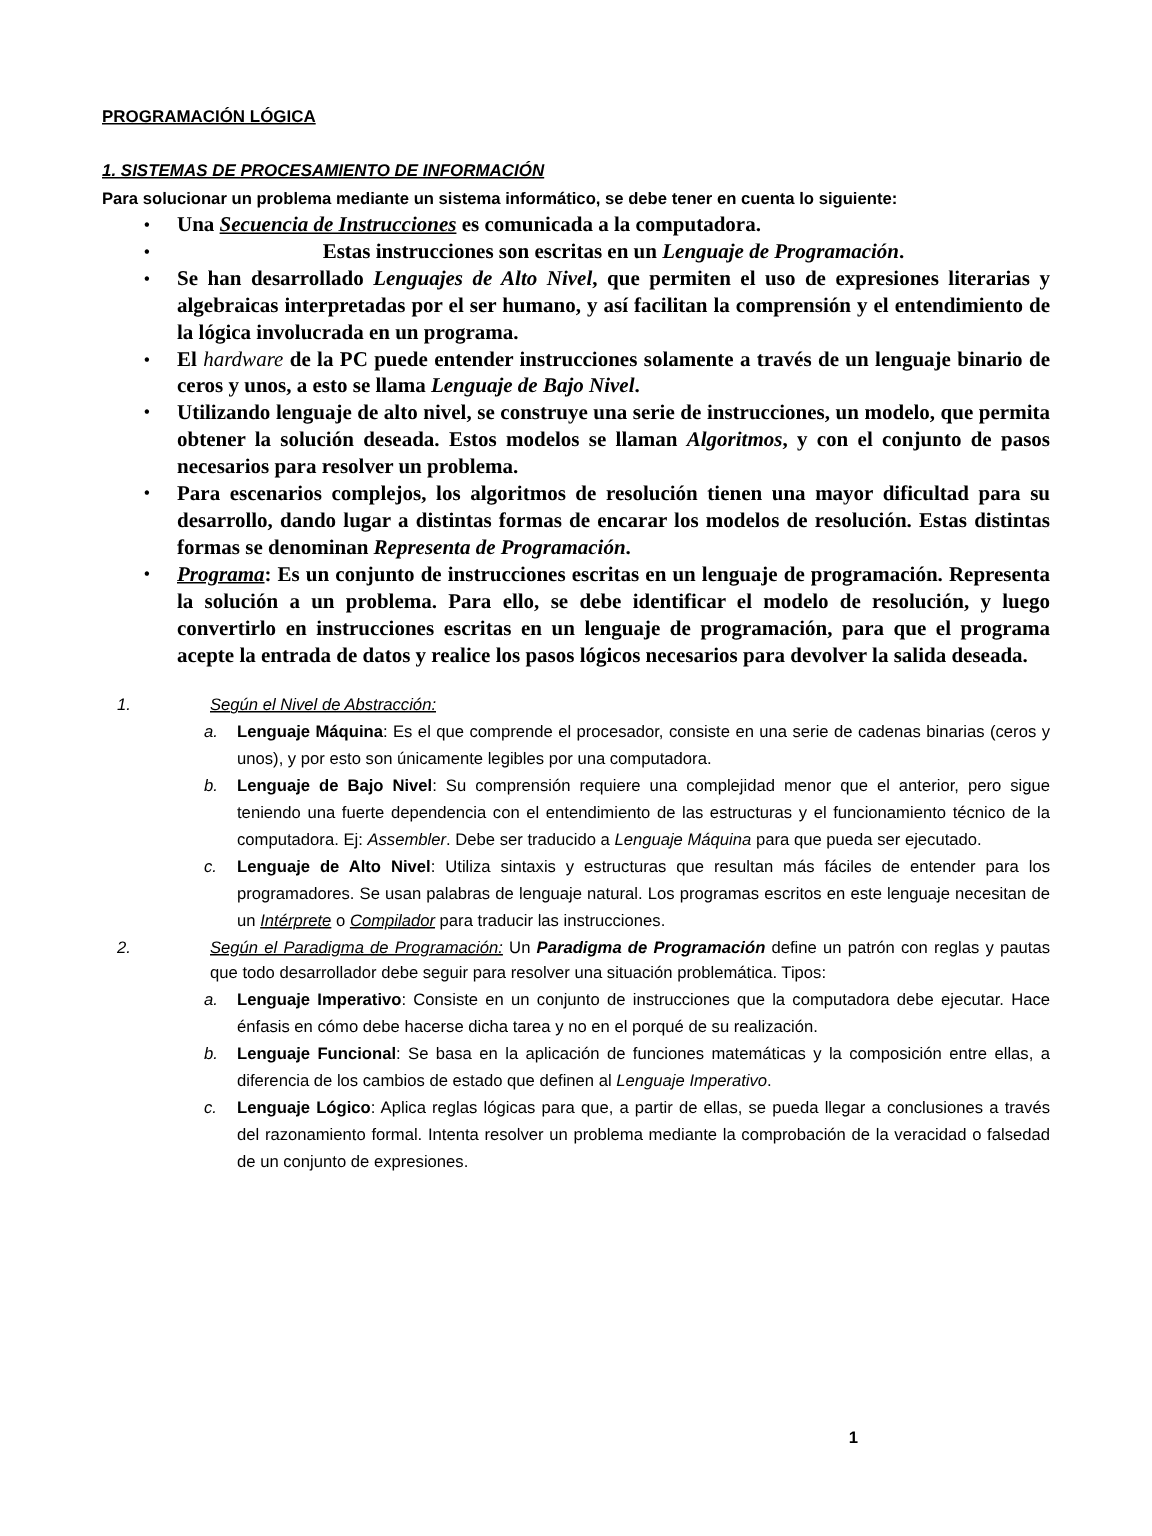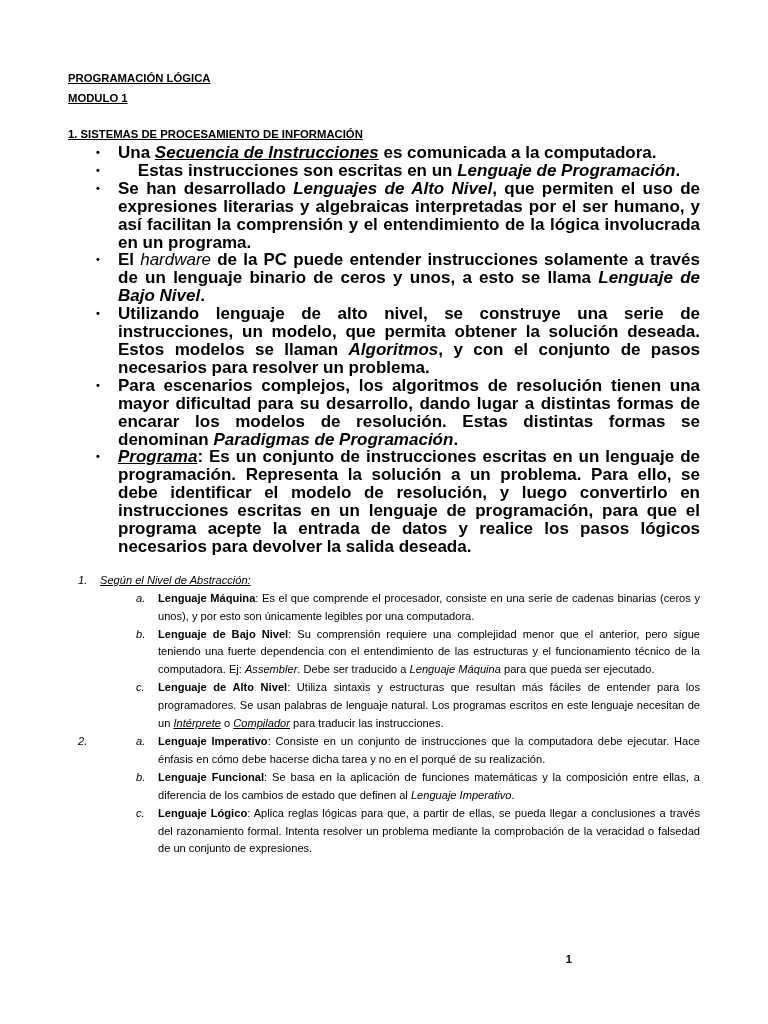--- a/index.html
+++ b/index.html
@@ -39,42 +39,43 @@
     white-space: nowrap;
   }
   .heading .u { text-decoration: underline; }
   .spacer-md { height: 16px; }
 
   .section-title {
     font-weight: bold;
     font-size: 11.3px;
     line-height: 20px;
   }
-  .section-title .u { text-decoration: underline; }
+  .section-title .u { text-decoration: underline; font-style: italic; }
 
   .lead {
     font-weight: bold;
     font-size: 11.1px;
     line-height: 18px;
   }
 
   
   ul.bullets {
     list-style: none;
     margin: 0;
     padding: 0;
   }
   ul.bullets > li {
     position: relative;
     padding-left: 50px;
     margin: 0;
     text-align: justify;
     font-weight: bold;
-    font-size: 17px;
+    font-size: 14px;
     line-height: 17.9px;
+    font-family: Liberation Serif, serif;
   }
   ul.bullets > li::before {
     content: "\2022";
     position: absolute;
     left: 28px;
     top: 0;
     font-size: 11px;
     font-weight: bold;
   }
   ul.bullets > li.nojust { text-align: center; }
@@ -96,21 +97,21 @@
     position: absolute;
     left: 10px;
     top: 0;
     font-style: italic;
     font-size: 11.1px;
   }
   .num-head {
     text-align: justify;
     font-weight: bold;
   }
-  .num-head.plain { font-weight: normal; }
+  .num-head.plain { font-weight: normal; margin-left: 40px; }
 
   
   ol.lettered {
     list-style: none;
     margin: 0;
     padding: 0;
   }
   ol.lettered > li {
     position: relative;
     padding-left: 58px;
@@ -144,44 +145,42 @@
 </style>
 </head>
 <body>
 
 <div class="page">
   <div class="doc-body">
 
     <div class="heading">
       <span class="u">PROGRAMACIÓN LÓGICA</span>
     </div>
-    <div class="heading">
-      <span class="u">MODULO 1</span>
-    </div>
 
     <div class="spacer-md"></div>
 
     <div class="section-title">
       <span class="u">1. SISTEMAS DE PROCESAMIENTO DE INFORMACIÓN</span>
     </div>
+    <div class="lead">Para solucionar un problema mediante un sistema informático, se debe tener en cuenta lo siguiente:</div>
 
     <ul class="bullets">
 
       <li><span>Una </span><span class="i uu">Secuencia de Instrucciones</span><span> es comunicada a la computadora.</span></li>
 
       <li class="nojust"><span>Estas instrucciones son escritas en un </span><span class="bi">Lenguaje de Programación</span><span>.</span></li>
 
 
       <li><span>Se han desarrollado </span><span class="bi">Lenguajes de Alto Nivel</span><span>, que permiten el uso de expresiones literarias y algebraicas interpretadas por el ser humano, y así facilitan la comprensión y el entendimiento de la lógica involucrada en un programa.</span></li>
 
       <li><span>El </span><span class="i reg">hardware</span><span> de la PC puede entender instrucciones solamente a través de un lenguaje binario de ceros y unos, a esto se llama </span><span class="bi">Lenguaje de Bajo Nivel</span><span>.</span></li>
 
       <li><span>Utilizando lenguaje de alto nivel, se construye una serie de instrucciones, un modelo, que permita obtener la solución deseada. Estos modelos se llaman </span><span class="bi">Algoritmos</span><span>, y con el conjunto de pasos necesarios para resolver un problema.</span></li>
 
-      <li><span>Para escenarios complejos, los algoritmos de resolución tienen una mayor dificultad para su desarrollo, dando lugar a distintas formas de encarar los modelos de resolución. Estas distintas formas se denominan </span><span class="bi">Paradigmas de Programación</span><span>.</span></li>
+      <li><span>Para escenarios complejos, los algoritmos de resolución tienen una mayor dificultad para su desarrollo, dando lugar a distintas formas de encarar los modelos de resolución. Estas distintas formas se denominan </span><span class="bi">Representa de Programación</span><span>.</span></li>
 
       <li><span class="bi uu">Programa</span><span>: Es un conjunto de instrucciones escritas en un lenguaje de programación. Representa la solución a un problema. Para ello, se debe identificar el modelo de resolución, y luego convertirlo en instrucciones escritas en un lenguaje de programación, para que el programa acepte la entrada de datos y realice los pasos lógicos necesarios para devolver la salida deseada.</span></li>
 
     </ul>
 
     <div class="spacer-md"></div>
 
 
     <ol class="numbered">
 
@@ -196,20 +195,21 @@
             <span class="marker">b.</span><span>Lenguaje de Bajo Nivel</span><span class="reg">: Su comprensión requiere una complejidad menor que el anterior, pero sigue teniendo una fuerte dependencia con el entendimiento de las estructuras y el funcionamiento técnico de la computadora. Ej: </span><span class="i reg">Assembler</span><span class="reg">. Debe ser traducido a </span><span class="i reg">Lenguaje Máquina</span><span class="reg"> para que pueda ser ejecutado.</span>
           </li>
           <li>
             <span class="marker">c.</span><span>Lenguaje de Alto Nivel</span><span class="reg">: Utiliza sintaxis y estructuras que resultan más fáciles de entender para los programadores. Se usan palabras de lenguaje natural. Los programas escritos en este lenguaje necesitan de un </span><span class="i reg uu">Intérprete</span><span class="reg"> o </span><span class="i reg uu">Compilador</span><span class="reg"> para traducir las instrucciones.</span>
           </li>
         </ol>
       </li>
 
       <li>
         <span class="marker">2.</span>
+        <div class="num-head plain"><span class="i uu">Según el Paradigma de Programación:</span><span> Un </span><span class="bi">Paradigma de Programación</span><span> define un patrón con reglas y pautas que todo desarrollador debe seguir para resolver una situación problemática. Tipos:</span></div>
         <ol class="lettered">
           <li>
             <span class="marker">a.</span><span>Lenguaje Imperativo</span><span class="reg">: Consiste en un conjunto de instrucciones que la computadora debe ejecutar. Hace énfasis en cómo debe hacerse dicha tarea y no en el porqué de su realización.</span>
           </li>
           <li>
             <span class="marker">b.</span><span>Lenguaje Funcional</span><span class="reg">: Se basa en la aplicación de funciones matemáticas y la composición entre ellas, a diferencia de los cambios de estado que definen al </span><span class="i reg">Lenguaje Imperativo</span><span class="reg">.</span>
           </li>
           <li>
             <span class="marker">c.</span><span>Lenguaje Lógico</span><span class="reg">: Aplica reglas lógicas para que, a partir de ellas, se pueda llegar a conclusiones a través del razonamiento formal. Intenta resolver un problema mediante la comprobación de la veracidad o falsedad de un conjunto de expresiones.</span>
           </li>

